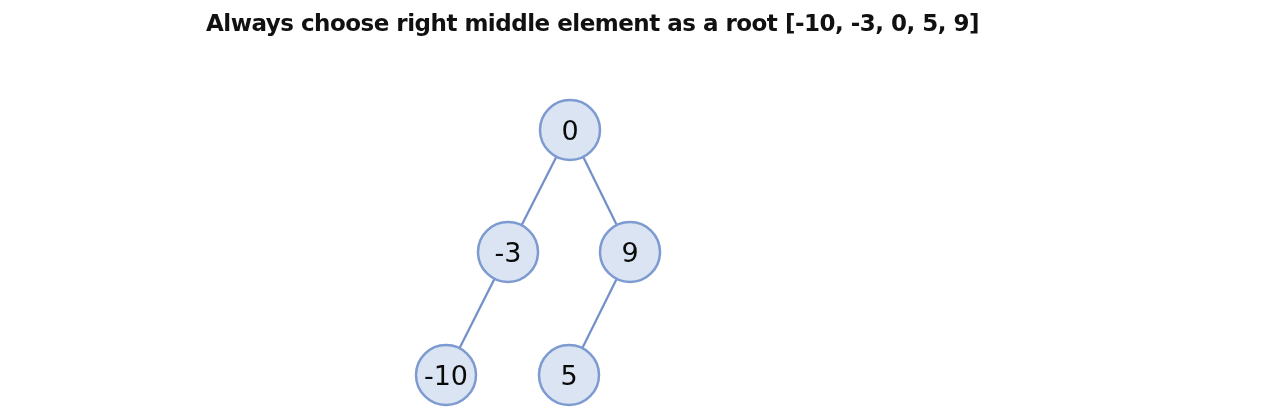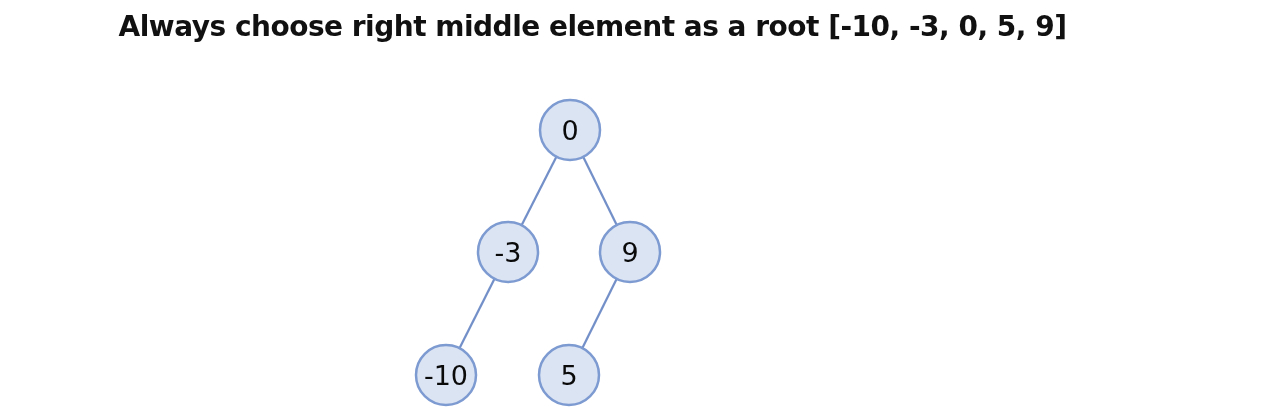--- a/index.html
+++ b/index.html
@@ -16,21 +16,21 @@
     width: 1280px;
     height: 419px;
     background: #ffffff;
   }
   .title {
     position: absolute;
     top: 10px;
     left: 0;
     width: 1185px;
     text-align: center;
-    font-size: 28px;
+    font-size: 23px;
     font-weight: 600;
     letter-spacing: -0.5px;
     color: #111111;
     white-space: nowrap;
   }
   svg.tree {
     position: absolute;
     top: 0;
     left: 0;
   }

